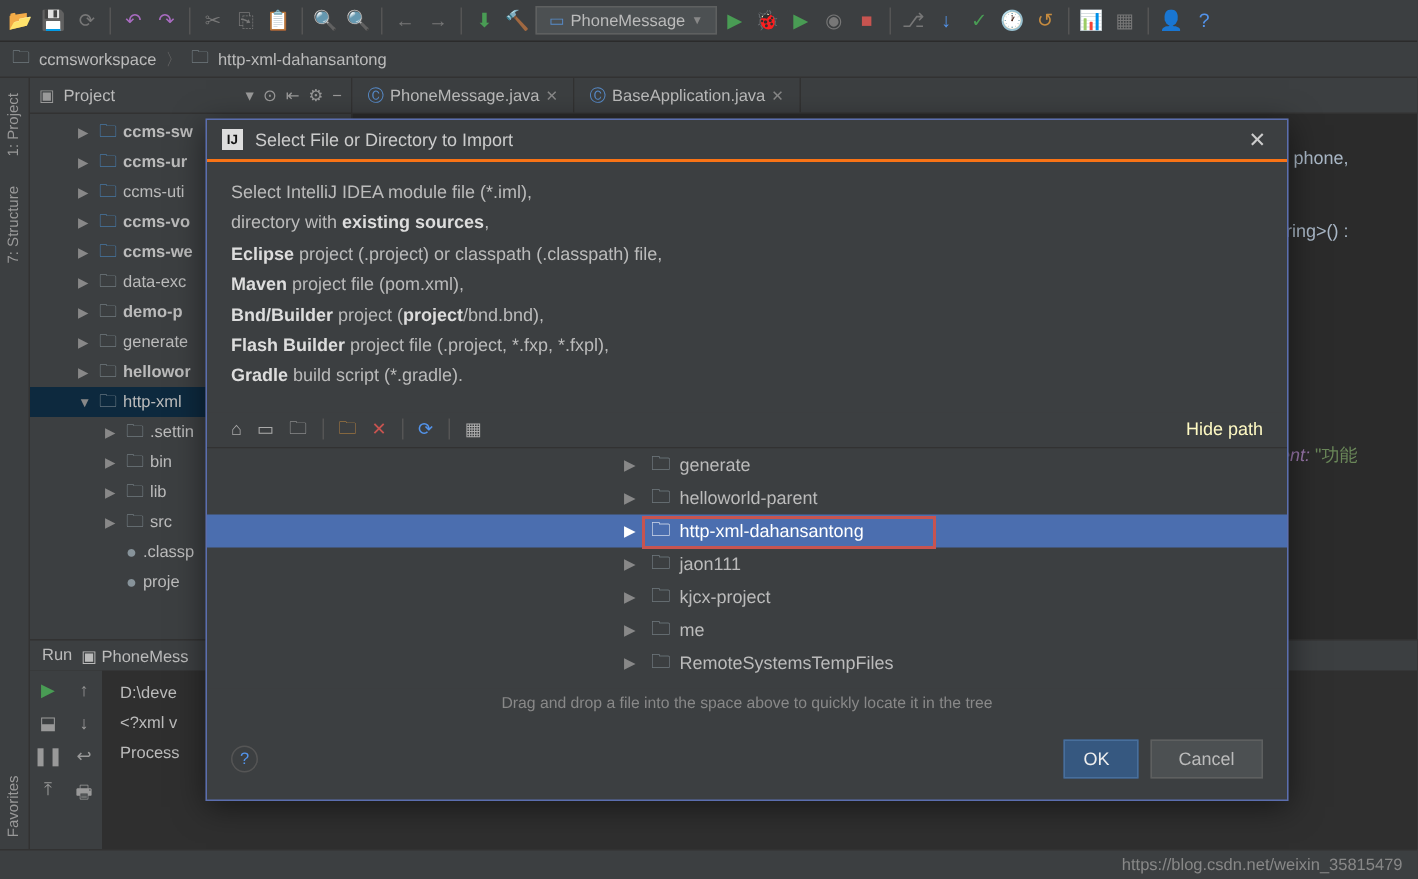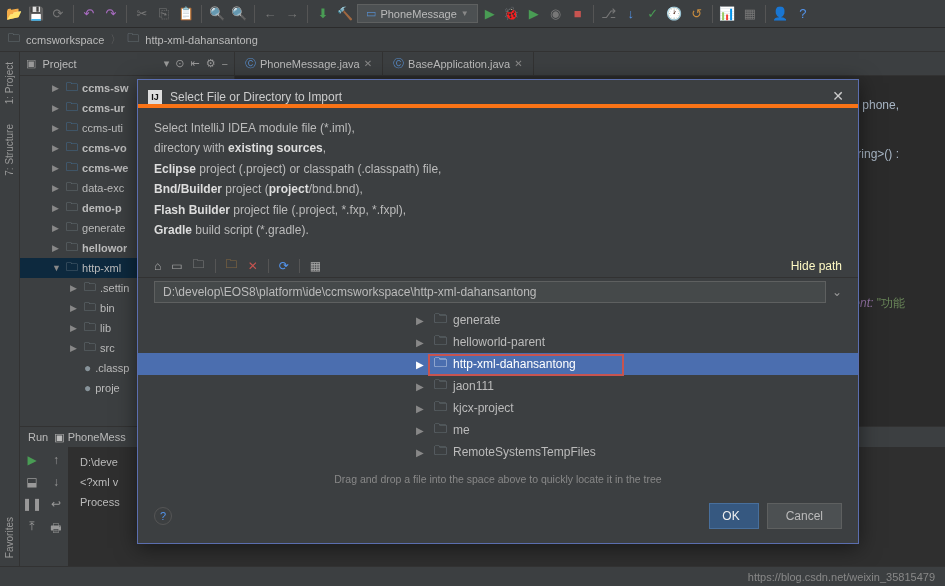--- a/index.html
+++ b/index.html
@@ -51,21 +51,21 @@
 .run-gutter div { color: #999; font-size: 12px; cursor:pointer;}
 .run-console { flex: 1; padding: 6px 12px; font-family: Consolas, monospace; font-size: 11px; color: #bbb; line-height: 1.8; }
 
 .footer { position: absolute; bottom: 0; left: 0; right: 0; height: 20px; background: #3c3f41; border-top: 1px solid #323232; display: flex; align-items: center; justify-content: flex-end; padding: 0 10px; font-size: 11px; color: #888; }
 .left-gutter-bottom { position: absolute; bottom: 20px; left: 0; width: 20px;}
 .left-gutter-bottom .vtab { writing-mode: vertical-rl; transform: rotate(180deg); font-size: 10px; color: #999; padding: 8px 4px; }
 
 
 .overlay { position: absolute; inset: 0; background: rgba(0,0,0,0); }
 .dialog { position: absolute; left: 137px; top: 79px; width: 722px; background: #3c3f41; border: 1px solid #5b6eaf; box-shadow: 0 4px 20px rgba(0,0,0,.5); }
-.dlg-title { height: 28px; background: #3c3f41; display: flex; align-items: flex-end; padding: 0 10px; gap: 8px; border-bottom: 4px solid #f97316; }
+.dlg-title { height: 28px; background: #3c3f41; display: flex; align-items: center; padding: 0 10px; gap: 8px; border-bottom: 2px solid #f97316; }
 .dlg-title-icon { width: 14px; height: 14px; background: #ddd; color: #111; font-size: 9px; display: flex; align-items: center; justify-content: center; font-weight: bold; }
 .dlg-title-text { flex: 1; font-size: 12px; color: #ccc; }
 .dlg-close { color: #ccc; font-size: 14px; cursor: pointer; padding: 0 4px; }
 .dlg-desc { padding: 10px 16px 14px; font-size: 12px; color: #bbb; line-height: 1.7; }
 .dlg-desc b { color: #ddd; }
 
 .dlg-toolbar { height: 24px; background: #3c3f41; display: flex; align-items: center; padding: 0 16px; gap: 10px; border-bottom: 1px solid #323232; }
 .dlg-tb-icon { color: #aaa; font-size: 12px; cursor: pointer; }
 .dlg-tb-icon.orange { color: #c78c3f; }
 .dlg-tb-icon.red { color: #c75450; }
@@ -308,42 +308,39 @@
 <div class="dialog">
   <div class="dlg-title">
     <span class="dlg-title-icon">IJ</span>
     <span class="dlg-title-text">Select File or Directory to Import</span>
     <span class="dlg-close">✕</span>
   </div>
   <div class="dlg-desc" id="dlg-desc">
       <div><span>Select IntelliJ IDEA module file (*.iml),</span></div>
       <div><span>directory with </span><b>existing sources</b><span>,</span></div>
       <div><b>Eclipse</b><span> project (.project) or classpath (.classpath) file,</span></div>
+      <div><b>Maven</b><span> project file (pom.xml),</span></div>
       <div><b>Bnd/Builder</b><span> project (</span><b>project</b><span>/bnd.bnd),</span></div>
       <div><b>Flash Builder</b><span> project file (.project, *.fxp, *.fxpl),</span></div>
       <div><b>Gradle</b><span> build script (*.gradle).</span></div>
     </div>
   <div class="dlg-toolbar">
     <span class="dlg-tb-icon">⌂</span>
     <span class="dlg-tb-icon">▭</span>
     <span class="dlg-tb-icon">🗀</span>
     <span class="dlg-tb-sep"></span>
     <span class="dlg-tb-icon orange">🗀</span>
     <span class="dlg-tb-icon red">✕</span>
     <span class="dlg-tb-sep"></span>
     <span class="dlg-tb-icon blue">⟳</span>
     <span class="dlg-tb-sep"></span>
     <span class="dlg-tb-icon">▦</span>
     <span class="dlg-tb-spacer"></span>
     <span class="hide-path">Hide path</span>
   </div>
-  <div class="path-row">
-    <input class="path-input" value="D:\develop\EOS8\platform\ide\ccmsworkspace\http-xml-dahansantong" style="">
-    <span class="path-btn">⌄</span>
-  </div>
   <div class="file-tree" id="file-tree">
       <div class="ft-row" style="--ind: 278px;">
         <span class="arrow">▶</span>
         <span class="folder">🗀</span>
         <span class="name">generate</span>
       </div>
       <div class="ft-row" style="--ind: 278px;">
         <span class="arrow">▶</span>
         <span class="folder">🗀</span>
         <span class="name">helloworld-parent</span>

